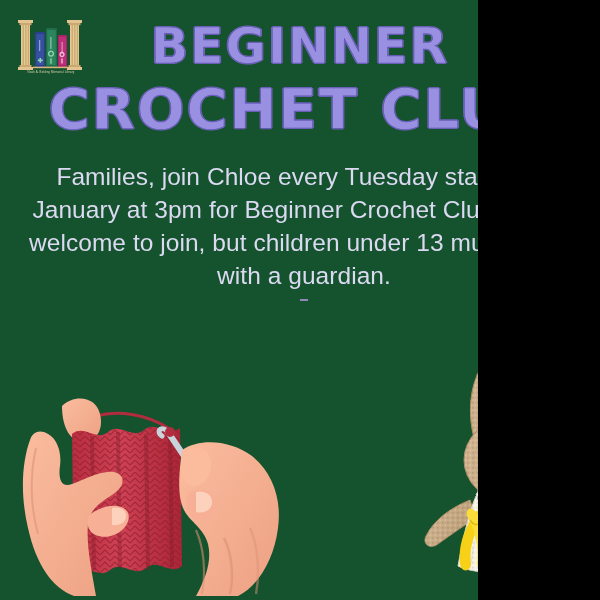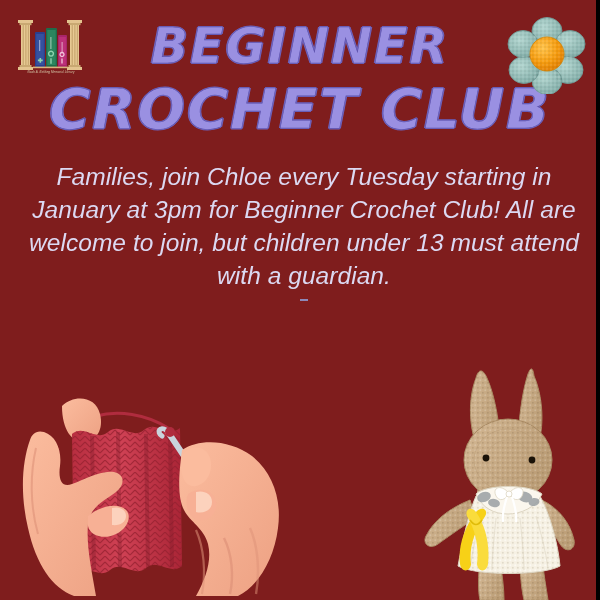--- a/index.html
+++ b/index.html
@@ -2,26 +2,25 @@
 <html><head>
 <meta charset="utf-8">
 <style>
   html, body {
     margin: 0;
     padding: 0;
     background: #000000;
   }
   #poster {
     position: relative;
-    width: 596px;
+    width: 478px;
     height: 600px;
-    background: #7f1d1d;
+    background: #14532d;
     overflow: hidden;
     font-family: "Liberation Sans", sans-serif;
-    font-style: italic;
     -webkit-font-smoothing: antialiased;
   }
 
   
   #logo {
     position: absolute;
     left: 14px;
     top: 12px;
     width: 72px;
     height: 72px;

